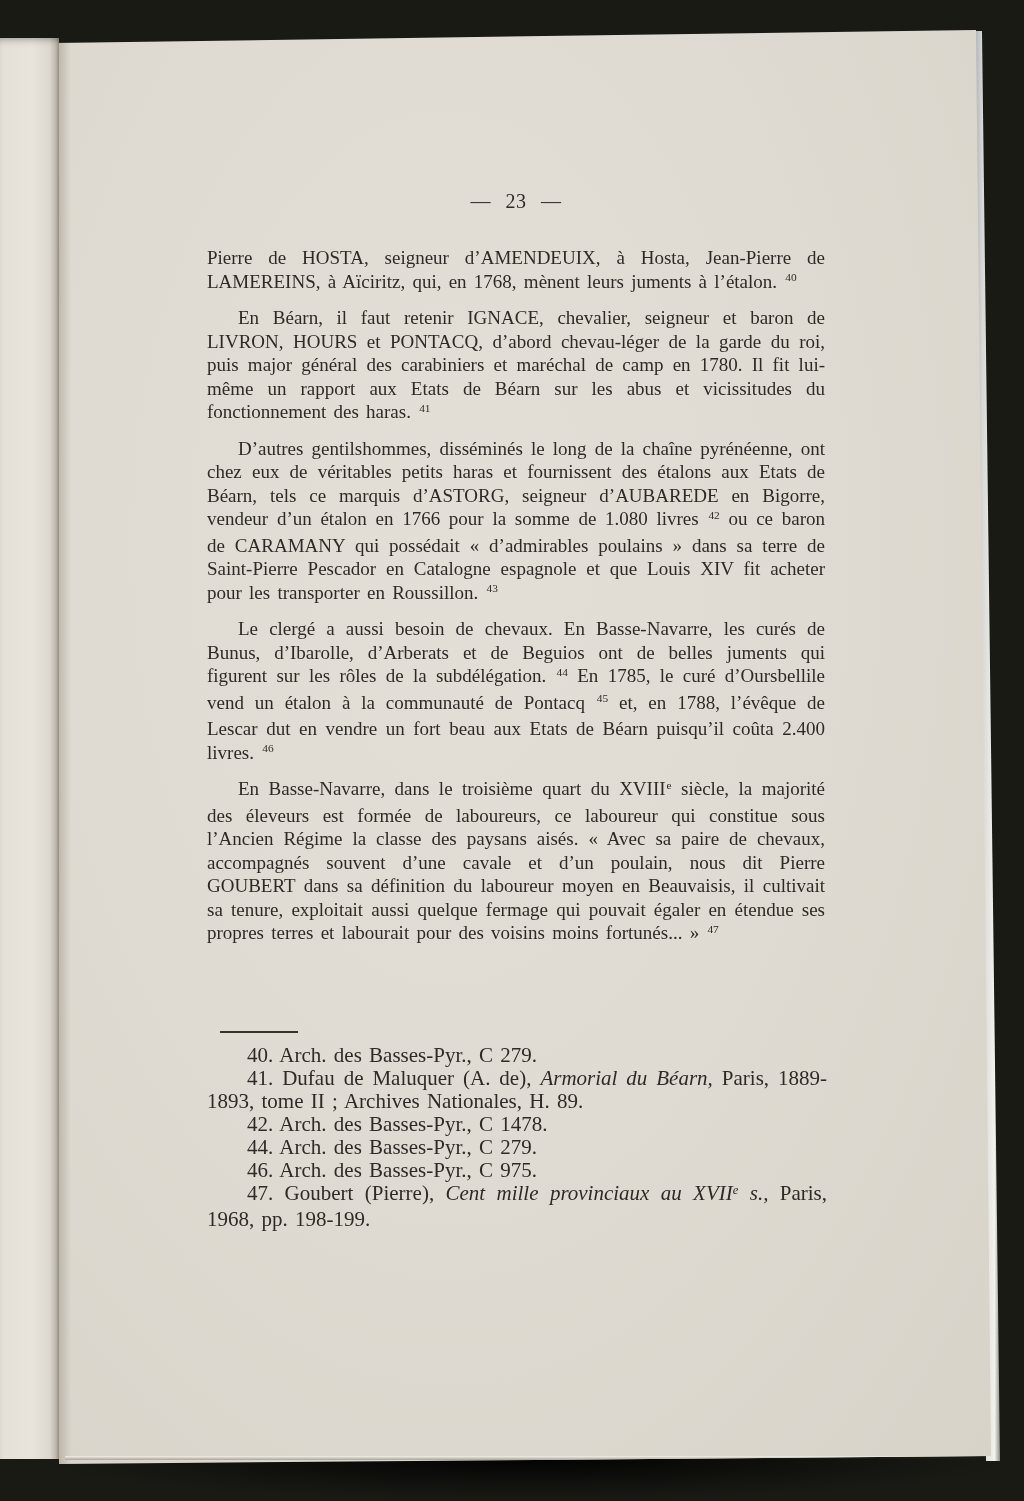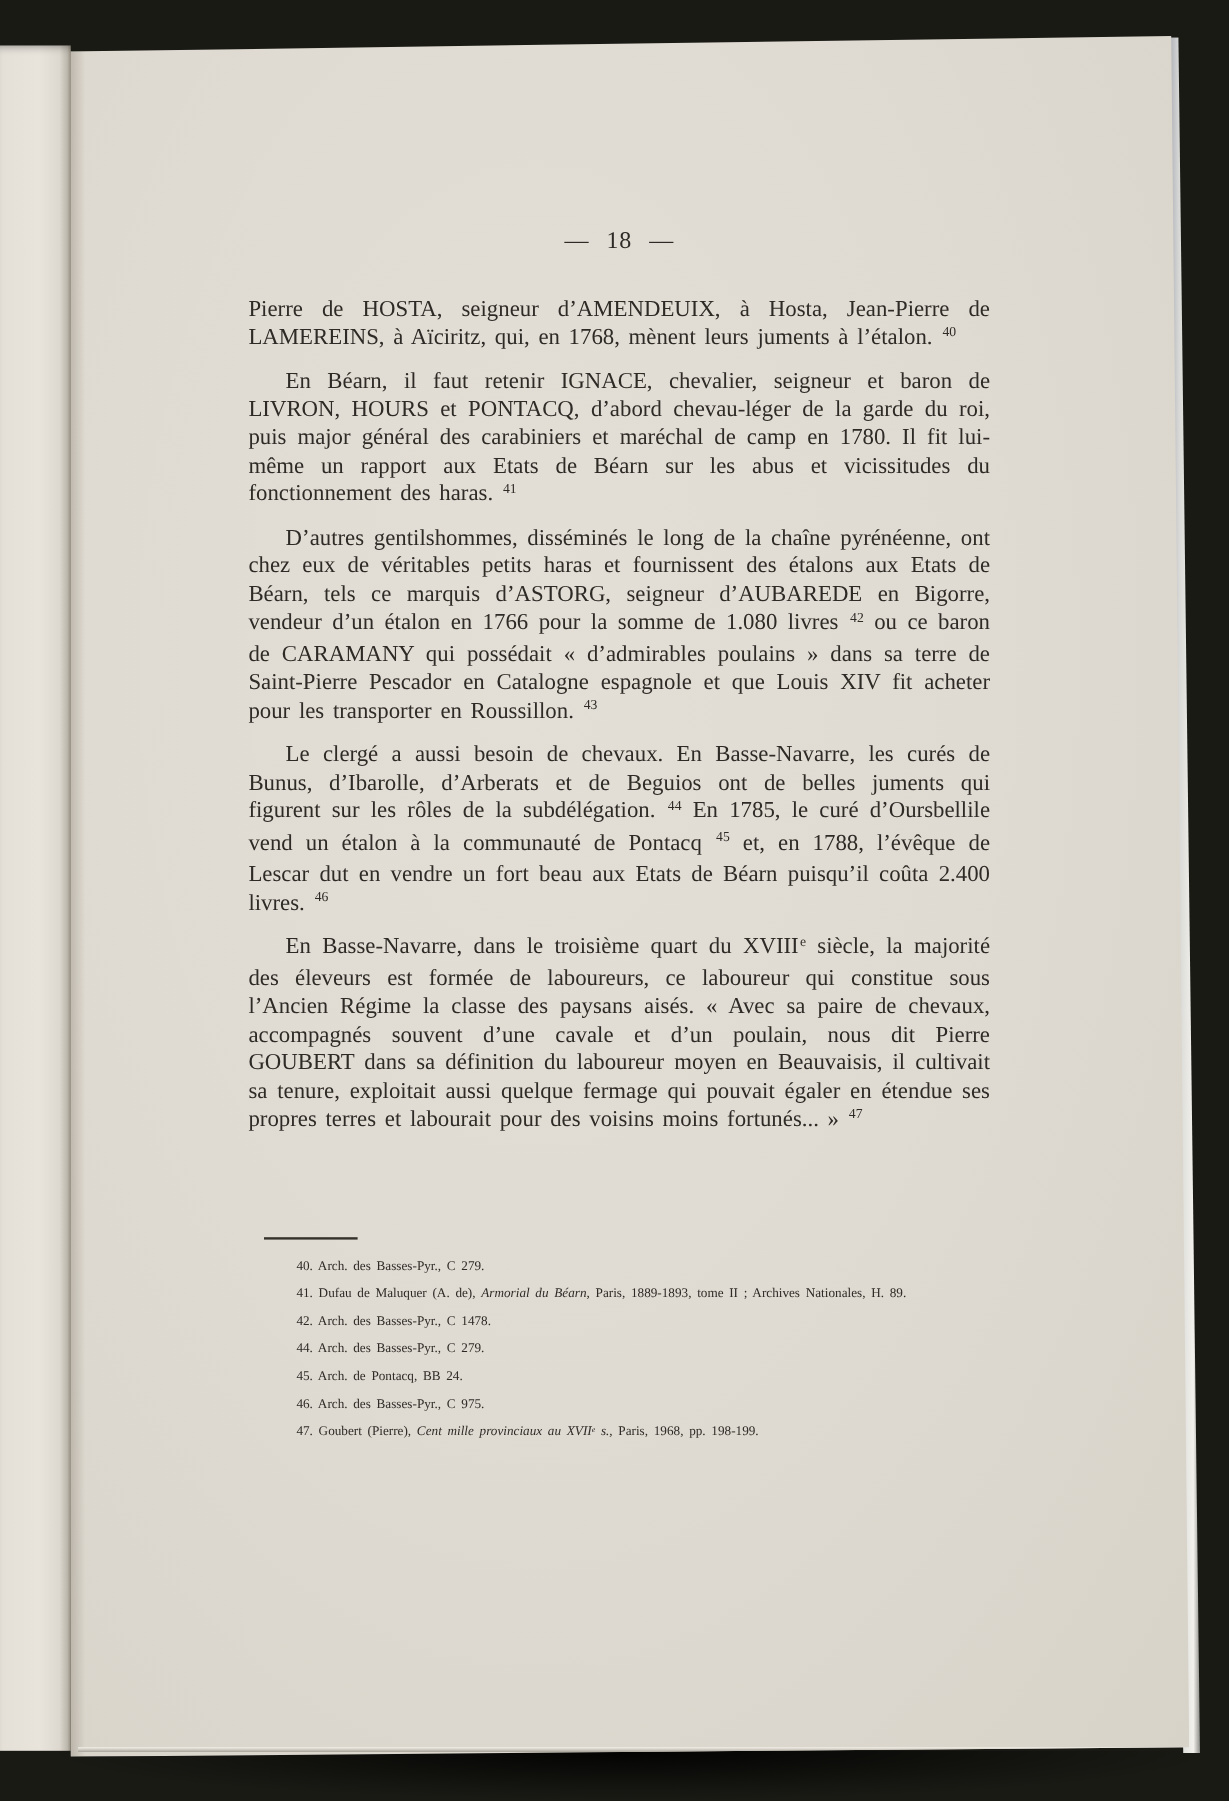--- a/index.html
+++ b/index.html
@@ -95,21 +95,21 @@
     width: 620px;
   }
   .footnote-rule {
     width: 78px;
     height: 2px;
     background: #35322c;
     margin: 0 0 11px 13px;
   }
   .footnote-list p {
     margin: 0;
-    font-size: 11px;
+    font-size: 21px;
     line-height: 23px;
     text-align: justify;
     text-indent: 40px;
     word-spacing: 2px;
     color: #2e2b27;
   }
   .seg-sup {
     font-size: 0.6em;
     position: relative;
     top: -0.55em;
@@ -134,37 +134,36 @@
 </style>
 </head>
 <body>
 
 <div class="scan">
   <div class="bottom-shadow"></div>
   <div class="fore-edge"></div>
   <div class="sheet">
     <div class="binding-crease"></div>
     <div class="text-column">
-      <div class="page-number">— 18 —</div>
+      <div class="page-number">— 23 —</div>
       <div id="paragraphs" class="paragraphs">
           <p><span class="seg-normal">Pierre de HOSTA, seigneur d’AMENDEUIX, à Hosta, Jean-Pierre de LAMEREINS, à Aïciritz, qui, en 1768, mènent leurs juments à l’étalon. </span><span class="seg-sup">40</span></p>
           <p><span class="seg-normal">En Béarn, il faut retenir IGNACE, chevalier, seigneur et baron de LIVRON, HOURS et PONTACQ, d’abord chevau-léger de la garde du roi, puis major général des carabiniers et maréchal de camp en 1780. Il fit lui-même un rapport aux Etats de Béarn sur les abus et vicissitudes du fonctionnement des haras. </span><span class="seg-sup">41</span></p>
           <p><span class="seg-normal">D’autres gentilshommes, disséminés le long de la chaîne pyrénéenne, ont chez eux de véritables petits haras et fournissent des étalons aux Etats de Béarn, tels ce marquis d’ASTORG, seigneur d’AUBAREDE en Bigorre, vendeur d’un étalon en 1766 pour la somme de 1.080 livres </span><span class="seg-sup">42</span><span class="seg-normal"> ou ce baron de CARAMANY qui possédait « d’admirables poulains » dans sa terre de Saint-Pierre Pescador en Catalogne espagnole et que Louis XIV fit acheter pour les transporter en Roussillon. </span><span class="seg-sup">43</span></p>
           <p><span class="seg-normal">Le clergé a aussi besoin de chevaux. En Basse-Navarre, les curés de Bunus, d’Ibarolle, d’Arberats et de Beguios ont de belles juments qui figurent sur les rôles de la subdélégation. </span><span class="seg-sup">44</span><span class="seg-normal"> En 1785, le curé d’Oursbellile vend un étalon à la communauté de Pontacq </span><span class="seg-sup">45</span><span class="seg-normal"> et, en 1788, l’évêque de Lescar dut en vendre un fort beau aux Etats de Béarn puisqu’il coûta 2.400 livres. </span><span class="seg-sup">46</span></p>
           <p><span class="seg-normal">En Basse-Navarre, dans le troisième quart du XVIII</span><span class="seg-sup">e</span><span class="seg-normal"> siècle, la majorité des éleveurs est formée de laboureurs, ce laboureur qui constitue sous l’Ancien Régime la classe des paysans aisés. « Avec sa paire de chevaux, accompagnés souvent d’une cavale et d’un poulain, nous dit Pierre GOUBERT dans sa définition du laboureur moyen en Beauvaisis, il cultivait sa tenure, exploitait aussi quelque fermage qui pouvait égaler en étendue ses propres terres et labourait pour des voisins moins fortunés... » </span><span class="seg-sup">47</span></p>
         </div>
     </div>
     <div class="footnotes-block">
       <div class="footnote-rule"></div>
       <div id="footnotes" class="footnote-list">
           <p><span class="seg-normal">40. Arch. des Basses-Pyr., C 279.</span></p>
           <p><span class="seg-normal">41. Dufau de Maluquer (A. de), </span><span class="seg-italic">Armorial du Béarn,</span><span class="seg-normal"> Paris, 1889-1893, tome II ; Archives Nationales, H. 89.</span></p>
           <p><span class="seg-normal">42. Arch. des Basses-Pyr., C 1478.</span></p>
           <p><span class="seg-normal">44. Arch. des Basses-Pyr., C 279.</span></p>
-          <p><span class="seg-normal">45. Arch. de Pontacq, BB 24.</span></p>
           <p><span class="seg-normal">46. Arch. des Basses-Pyr., C 975.</span></p>
           <p><span class="seg-normal">47. Goubert (Pierre), </span><span class="seg-italic">Cent mille provinciaux au XVII</span><span class="seg-italic-sup">e</span><span class="seg-italic"> s.,</span><span class="seg-normal"> Paris, 1968, pp. 198-199.</span></p>
         </div>
     </div>
     <div class="bottom-edge"></div>
   </div>
   <div class="prev-page-edge"></div>
 </div>
 
 </body></html>

